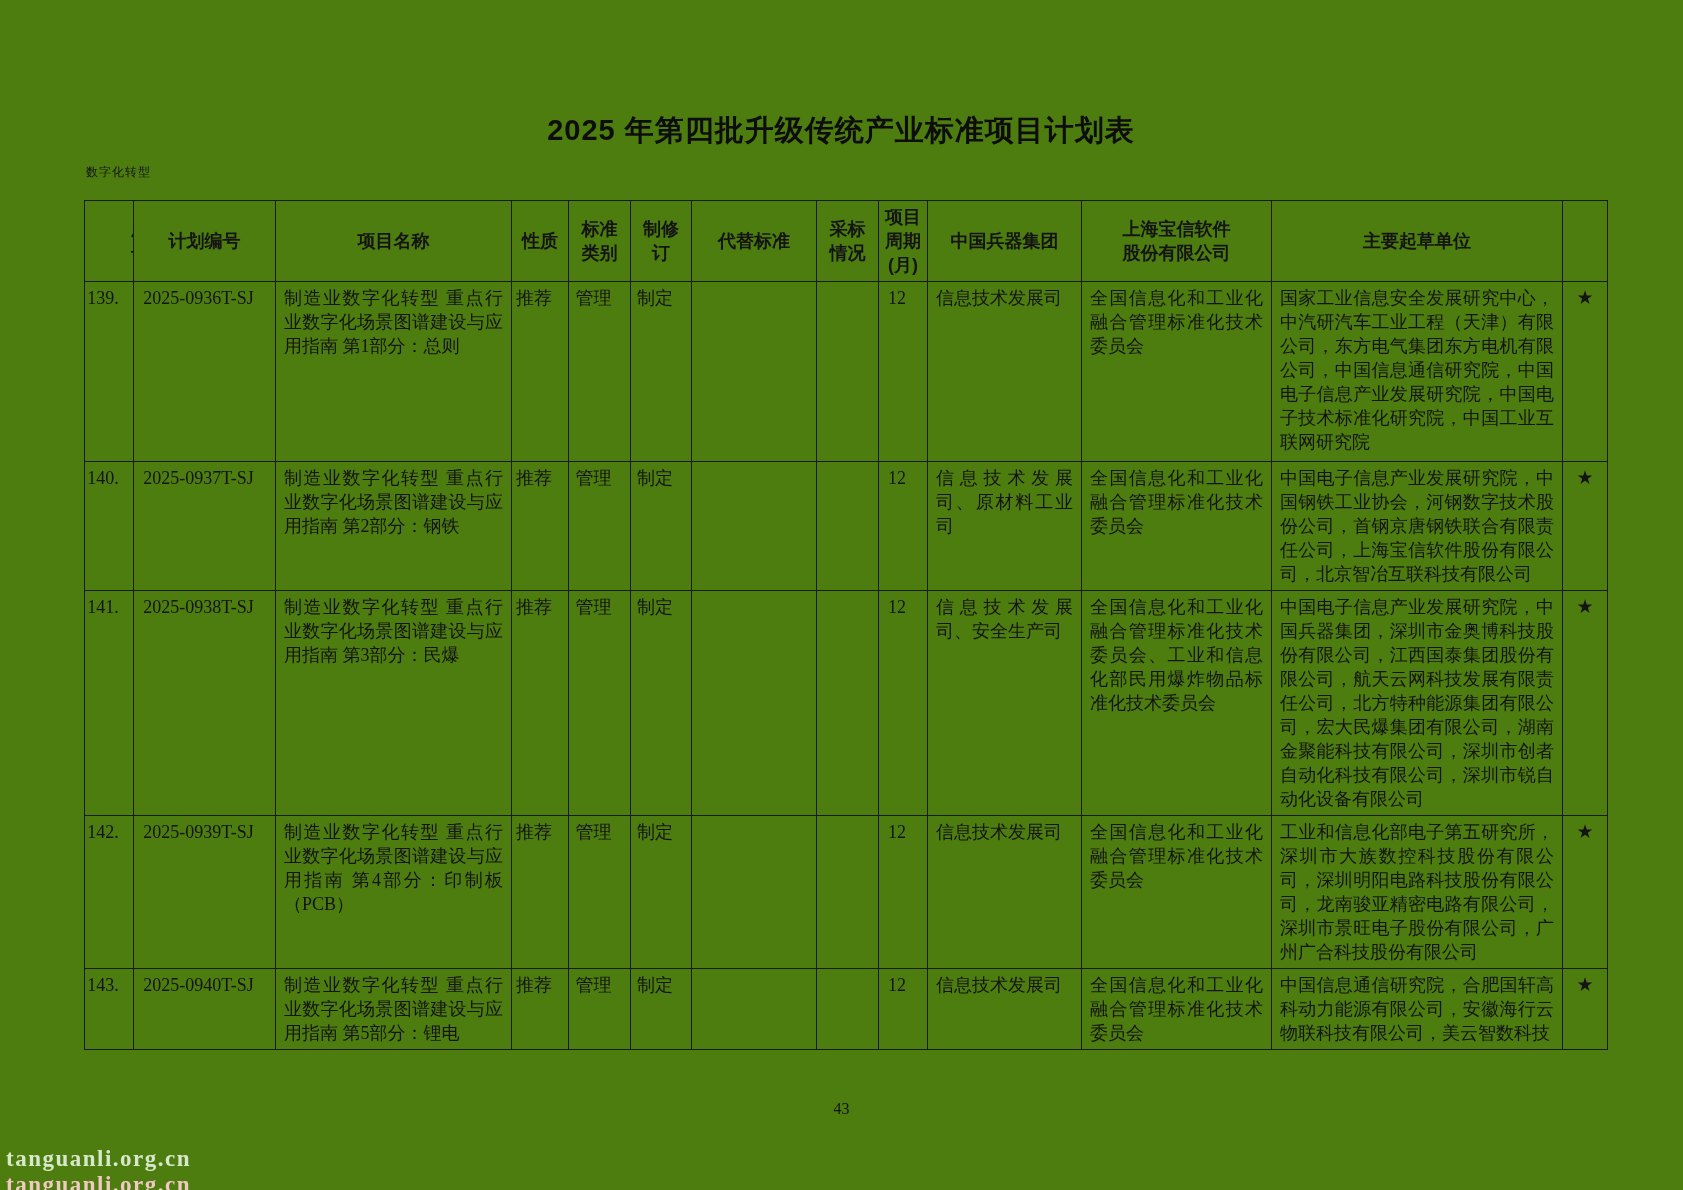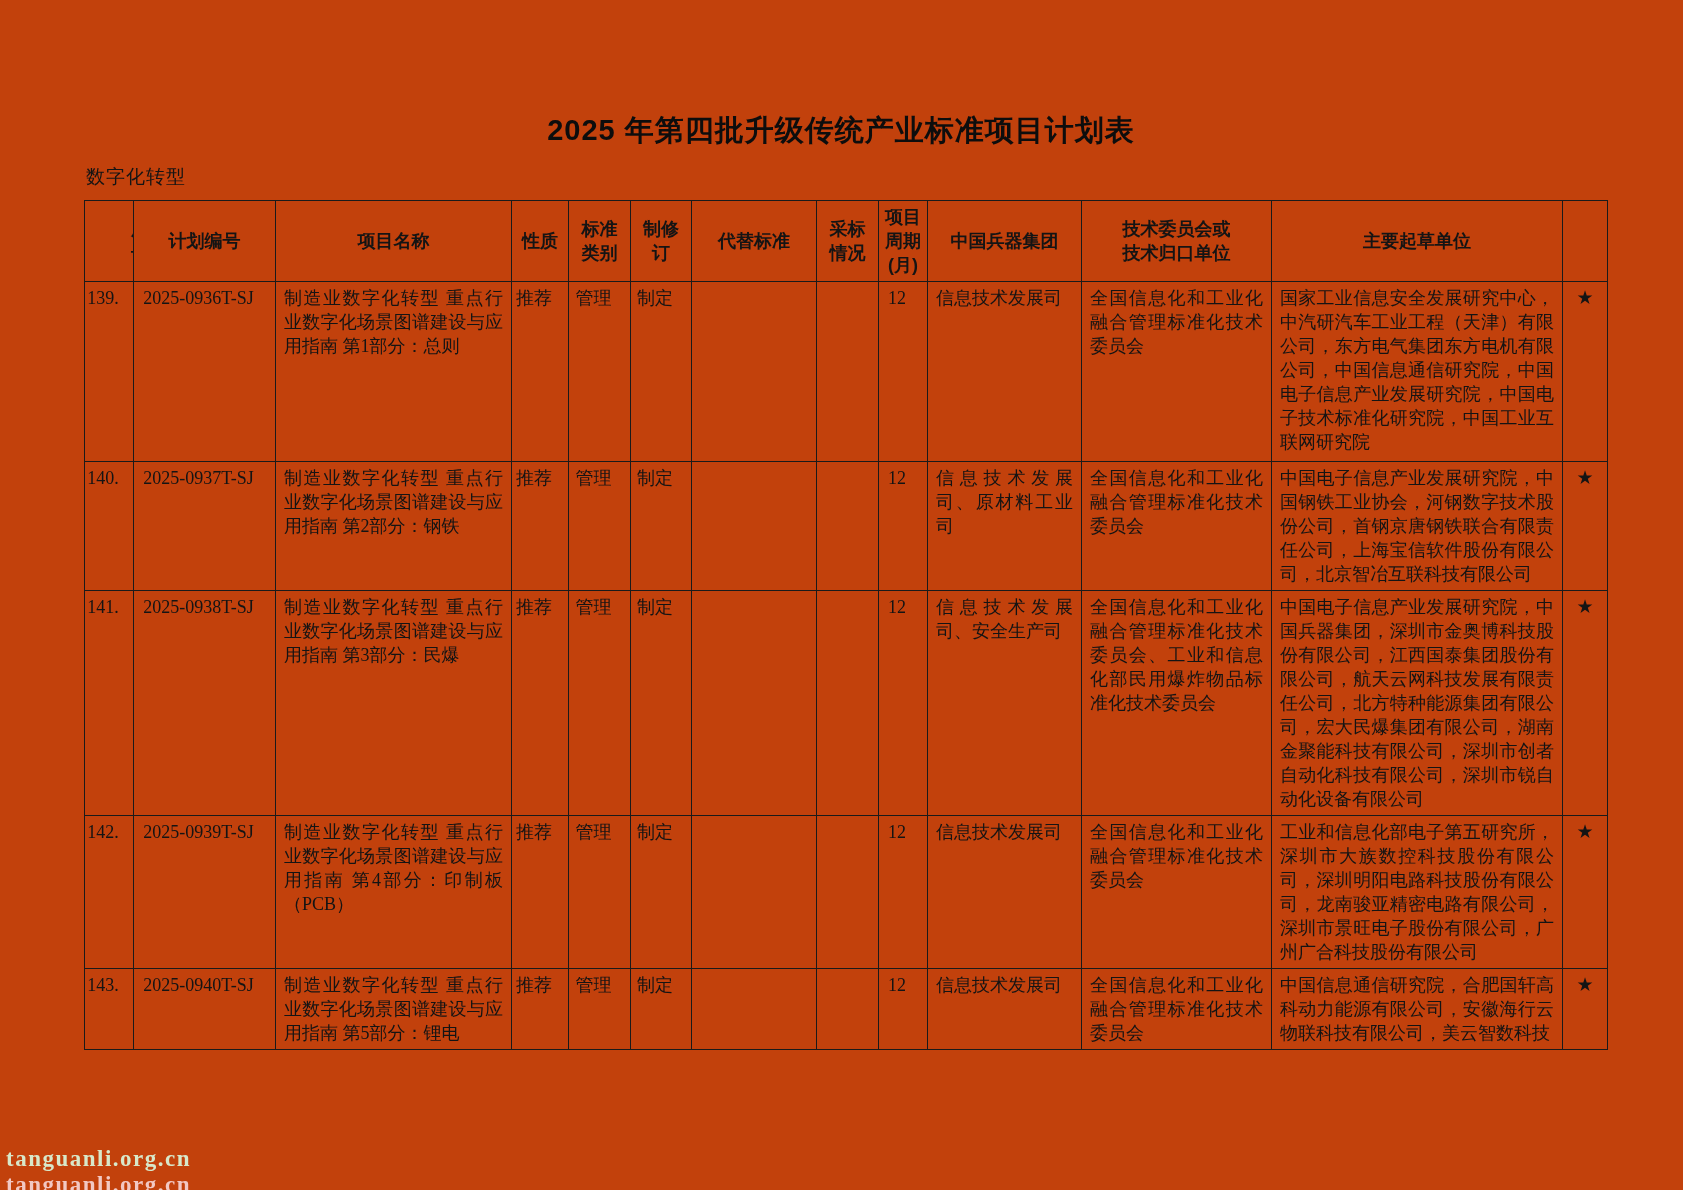--- a/index.html
+++ b/index.html
@@ -1,31 +1,31 @@
 <!DOCTYPE html>
 <html><head>
 <meta charset="utf-8">
 <style>
   html,body { margin:0; padding:0; background:#ffffff; }
   .page {
     position:relative; width:1683px; height:1190px;
-    background:#c2410c; overflow:hidden;
+    background:#4d7c0f; overflow:hidden;
     font-family:"Liberation Serif","DejaVu Serif",serif;
     color:#141414;
   }
   .doc-title {
     position:absolute; top:111px; left:84px; width:1514px;
     text-align:center;
     font-family:"Liberation Sans","DejaVu Sans",sans-serif;
     font-weight:bold; font-size:29px; letter-spacing:1px;
     color:#0d0d0d;
   }
   .section-label {
     position:absolute; top:164px; left:86px;
-    font-size:19px; letter-spacing:1px;
+    font-size:12px; letter-spacing:1px;
   }
   table.plan-table {
     position:absolute; top:200px; left:84px; width:1514px;
     border-collapse:collapse; table-layout:fixed;
   }
   .plan-table th, .plan-table td {
     border:1.5px solid #1a1a1a;
     vertical-align:top;
     font-size:18px; line-height:24px;
     padding:4px 8px;
@@ -91,21 +91,21 @@
         <th><span class="mw1">序号</span></th>
         <th><span>计划编号</span></th>
         <th><span>项目名称</span></th>
         <th><span>性质</span></th>
         <th><span class="mw2">标准类别</span></th>
         <th><span class="mw2">制修订</span></th>
         <th><span>代替标准</span></th>
         <th><span class="mw2">采标情况</span></th>
         <th><span class="mw2">项目周期(月)</span></th>
         <th><span>中国兵器集团</span></th>
-        <th><span class="mw6">技术委员会或技术归口单位</span></th>
+        <th><span class="mw6">上海宝信软件股份有限公司</span></th>
         <th><span>主要起草单位</span></th>
         <th><span class="mw1">备注</span></th>
       </tr>
     </thead>
     <tbody>
       <tr class="r139">
         <td class="t-center">139.</td>
         <td class="t-center">2025-0936T-SJ</td>
         <td class="t-just">制造业数字化转型 重点行业数字化场景图谱建设与应用指南 第1部分：总则</td>
         <td class="t-center">推荐</td>
@@ -175,17 +175,18 @@
         <td class="t-center"></td>
         <td class="t-center">12</td>
         <td class="t-just">信息技术发展司</td>
         <td class="t-just">全国信息化和工业化融合管理标准化技术委员会</td>
         <td class="t-just">中国信息通信研究院，合肥国轩高科动力能源有限公司，安徽海行云物联科技有限公司，美云智数科技</td>
         <td class="t-star">★</td>
       </tr>
     </tbody>
   </table>
 
+  <div class="page-number">43</div>
 
   <div class="wm wm-green">tanguanli.org.cn</div>
   <div class="wm wm-pink">tanguanli.org.cn</div>
 
 </div>
 
 </body></html>

